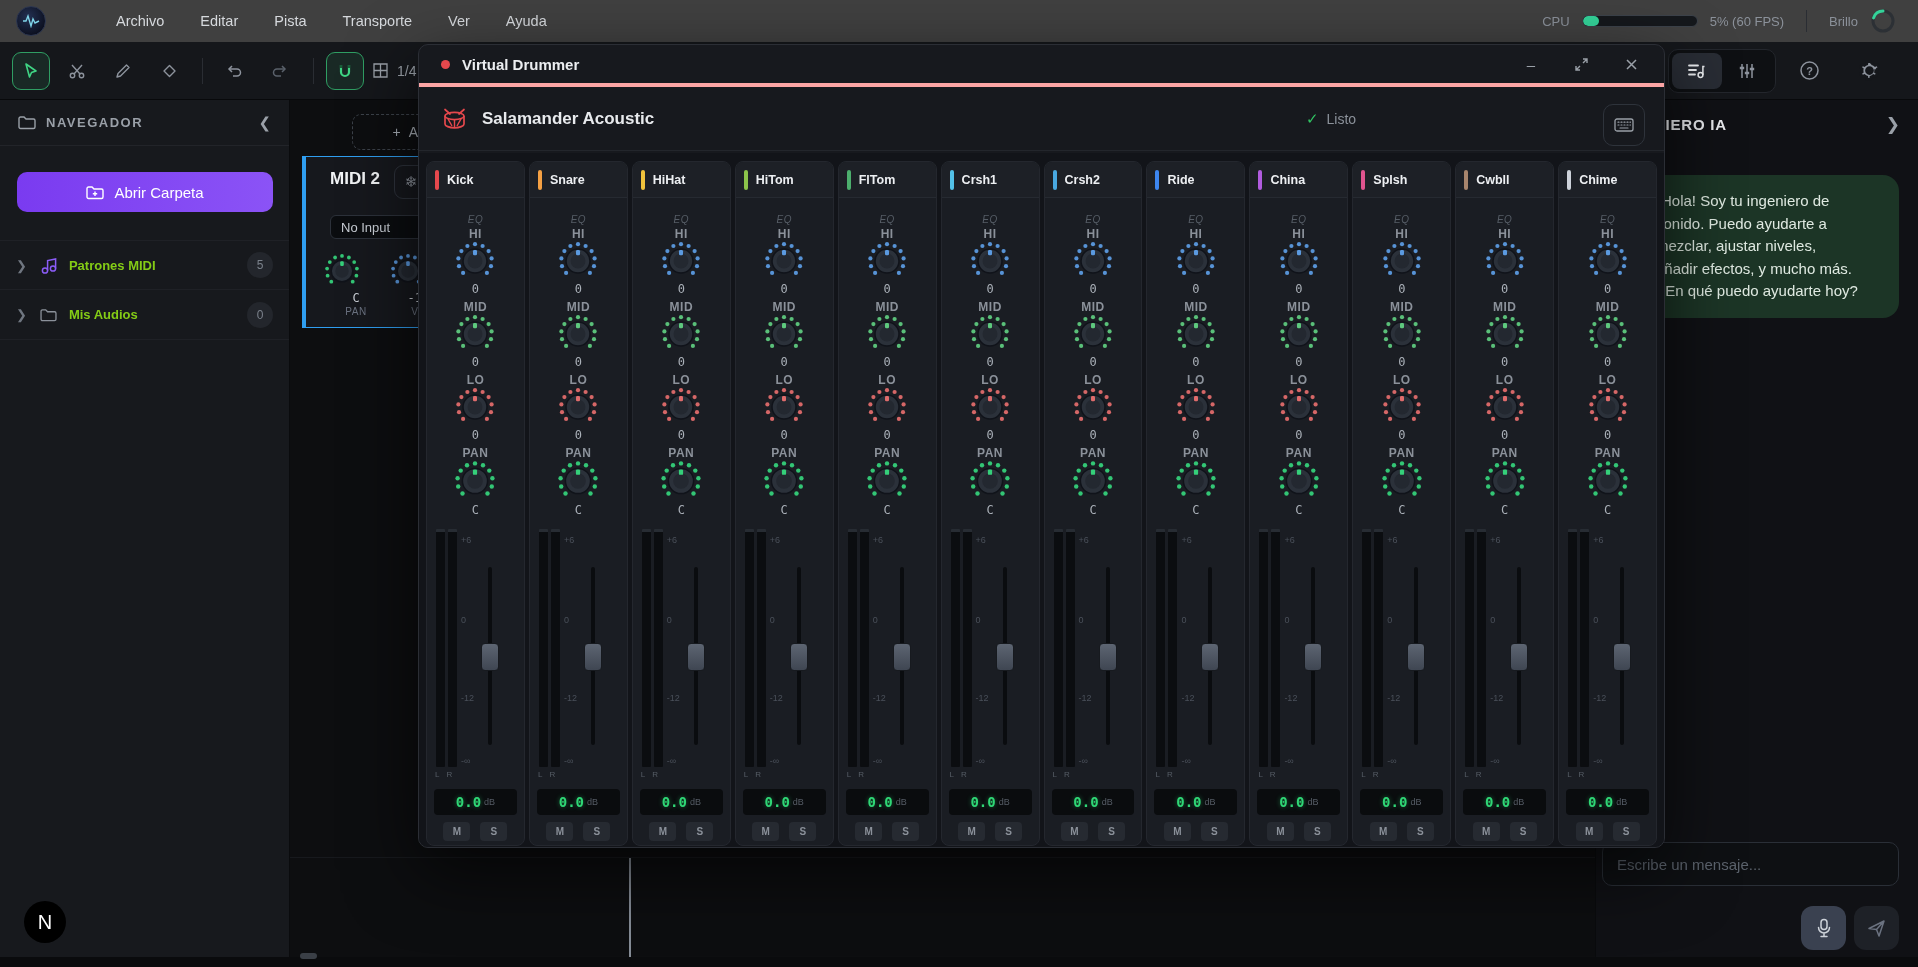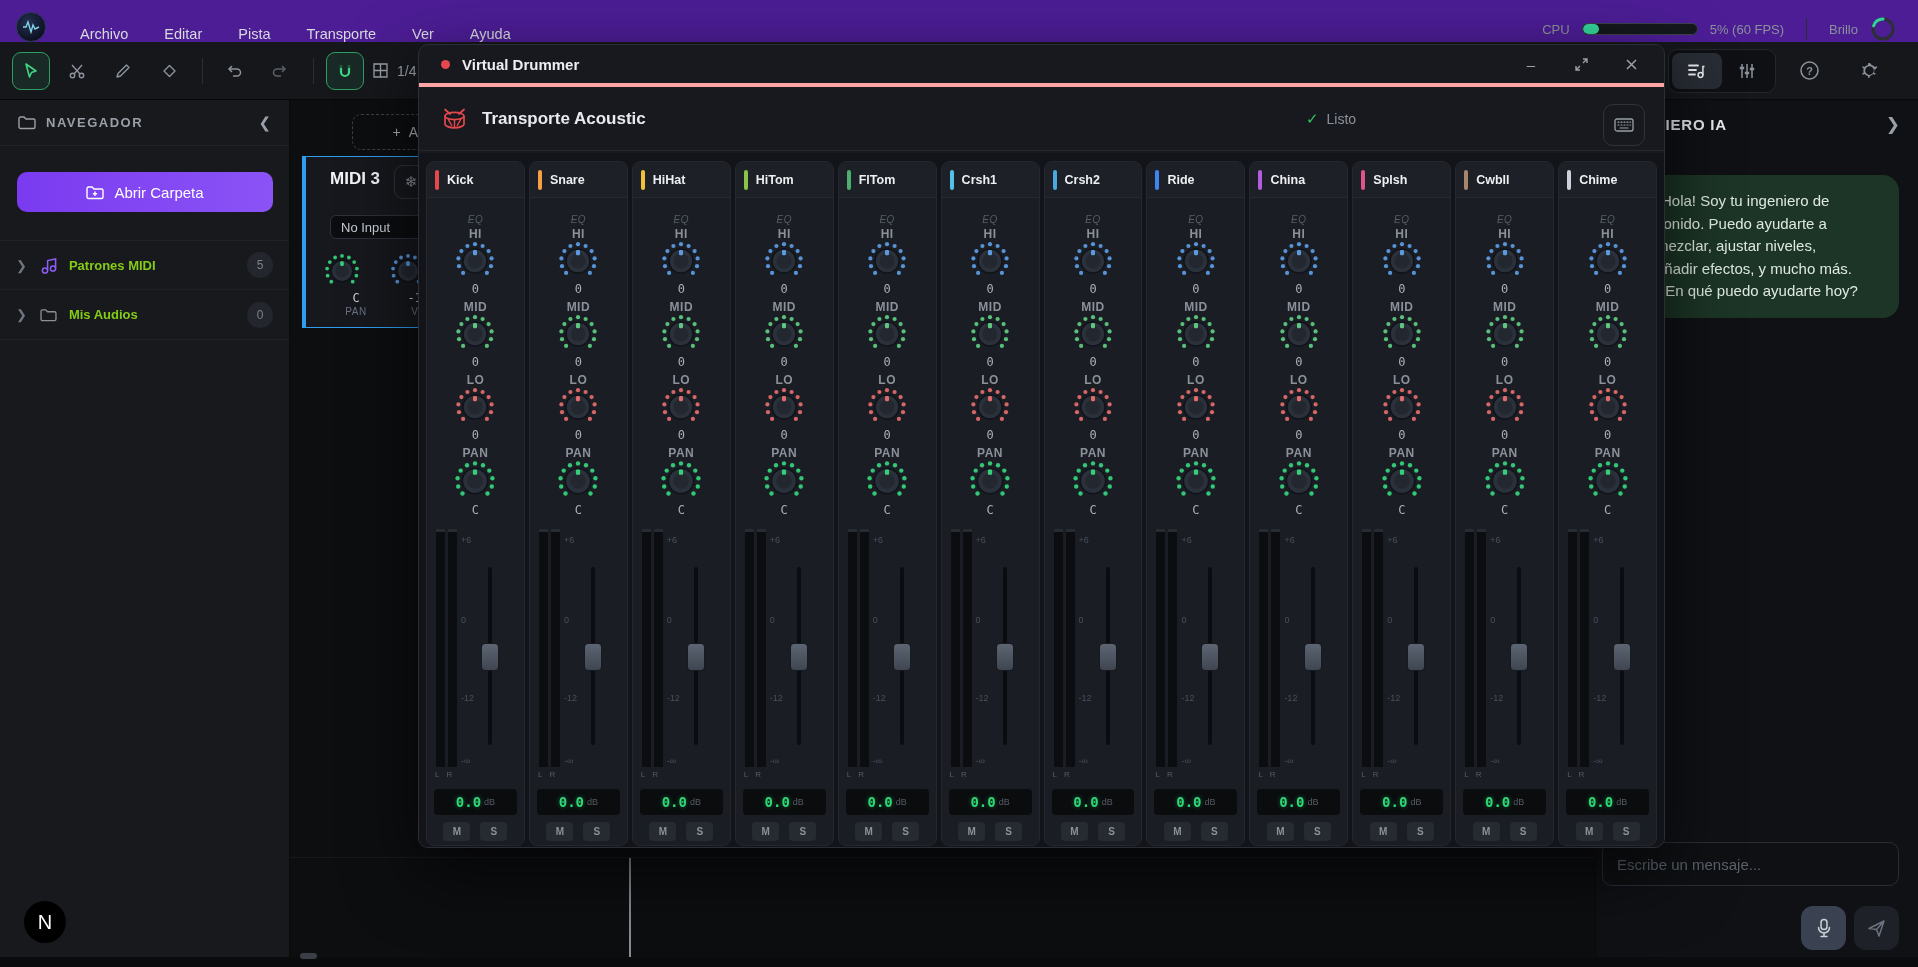--- a/index.html
+++ b/index.html
@@ -1,22 +1,22 @@
 <!DOCTYPE html>
 <html><head>
 <meta charset="utf-8">
 <style>
   * { margin:0; padding:0; box-sizing:border-box; }
   html,body { background:#08090b; }
   body { font-family:"Liberation Sans", sans-serif; color:#d4d7db; }
   .stage { position:relative; width:1918px; height:967px; overflow:hidden; background:#0d0e10; }
 
   
-  .menubar { position:absolute; left:0; top:0; width:1918px; height:42px; background:#4c1d95;
-             display:flex; align-items:flex-end; padding:0 22px; z-index:40; }
+  .menubar { position:absolute; left:0; top:0; width:1918px; height:42px; background:#404040;
+             display:flex; align-items:center; padding:0 22px; z-index:40;gap:36px; }
   .logo { width:30px; height:30px; border-radius:50%; background:radial-gradient(circle at 40% 35%, #233052, #0c1020 75%);
           border:1px solid #2c3650; margin:0 34px 0 -6px; display:flex; align-items:center; justify-content:center; }
   .menu-items { display:flex; gap:36px; }
   .menu-item { font-size:14.5px; color:#d6d9dd; cursor:default; }
   .menubar-right { margin-left:auto; display:flex; align-items:center; gap:12px; }
   .cpu-label, .cpu-text, .brillo-label { font-size:13px; color:#8b919a; }
   .cpu-bar { width:116px; height:12px; border-radius:7px; border:1px solid #3c424a; background:#15181c; overflow:hidden; }
   .cpu-fill { height:100%; border-radius:6px; background:#34d399; }
   .bar-sep { width:1px; height:22px; background:#2a2d33; margin:0 10px; }
   .brillo-arc { width:26px; height:26px; }
@@ -300,21 +300,21 @@
       </div>
     <div class="avatar">N</div>
   </div>
 
   <div class="main-area">
     <div class="add-btn">
       <span>+</span>
       <span>AÑADIR</span>
     </div>
     <div class="track-panel">
-      <div class="track-name">MIDI 3</div>
+      <div class="track-name">MIDI 2</div>
       <div class="freeze-btn">
           <span>❄</span>
         </div>
       <div class="no-input">No Input</div>
       <div class="tknob" style="left:18px; top:96px;">
         <span><svg width="36" height="36" viewBox="0 0 36 36">
     <circle cx="7.3" cy="28.7" r="1.9" fill="#35d07a" opacity="0.95"></circle>
               <circle cx="3.6" cy="22.7" r="1.9" fill="#35d07a" opacity="0.95"></circle>
               <circle cx="3.1" cy="15.6" r="1.9" fill="#35d07a" opacity="0.95"></circle>
               <circle cx="5.8" cy="9.1" r="1.9" fill="#35d07a" opacity="0.95"></circle>
@@ -402,21 +402,21 @@
         </div>
       </div>
     </div>
     <div class="vd-header">
       <svg width="27" height="24" viewBox="0 0 27 24">
           <ellipse cx="13.5" cy="9" rx="9.5" ry="3.6" fill="none" stroke="#e5484d" stroke-width="1.7"></ellipse>
           <path d="M4 9 V17 C4 19 8.2 20.8 13.5 20.8 C18.8 20.8 23 19 23 17 V9" fill="none" stroke="#e5484d" stroke-width="1.7"></path>
           <path d="M7 11.8 L11 19 M20 11.8 L16 19 M13.5 12.6 V20.8" stroke="#e5484d" stroke-width="1.4"></path>
           <path d="M4 2.5 L9 7 M23 2.5 L18 7" stroke="#e5484d" stroke-width="1.7" stroke-linecap="round"></path>
         </svg>
-      <span class="vd-kit">Transporte Acoustic</span>
+      <span class="vd-kit">Salamander Acoustic</span>
       <div class="vd-status">
         <span class="vd-check">✓</span>
         <span>Listo</span>
       </div>
       <div class="kb-btn">
         <svg width="20" height="14" viewBox="0 0 20 14">
             <rect x="1" y="1" width="18" height="12" rx="2" fill="none" stroke="currentColor" stroke-width="1.3"></rect>
             <path d="M4 4.2 H5 M7 4.2 H8 M10 4.2 H11 M13 4.2 H14 M16 4.2 H16.5 M4 7 H5 M7 7 H8 M10 7 H11 M13 7 H14 M16 7 H16.5 M6 10 H14" stroke="currentColor" stroke-width="1.2" stroke-linecap="round"></path>
           </svg>
       </div>

